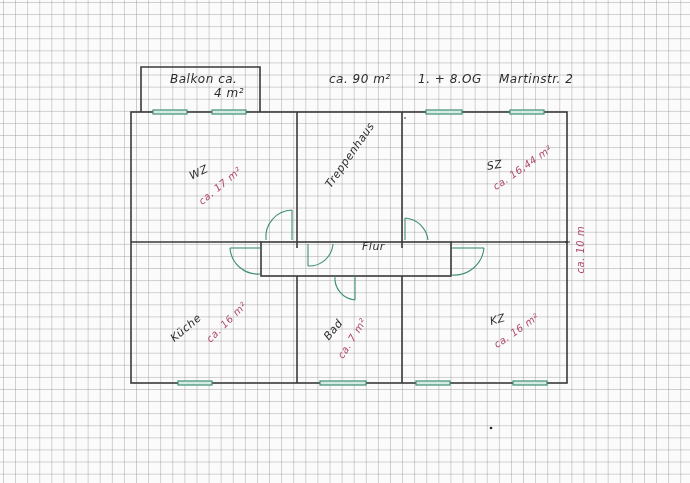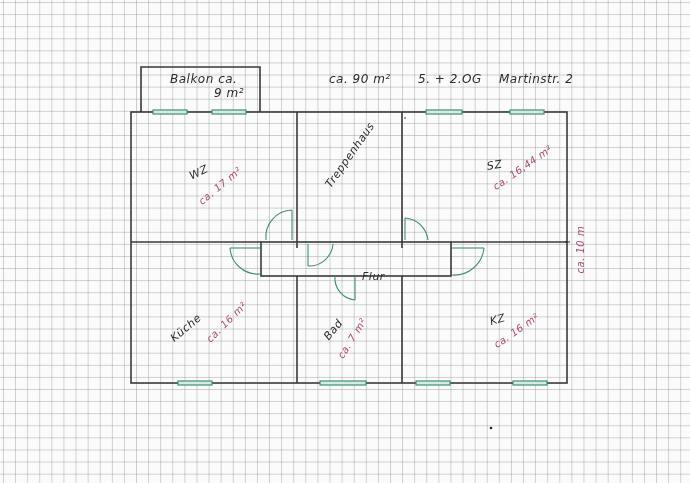--- a/index.html
+++ b/index.html
@@ -89,34 +89,34 @@
   </g>
 
   <g fill="#222">
     <circle cx="405" cy="118" r="0.8"></circle>
     <circle cx="491" cy="428" r="1.3"></circle>
     <line x1="565" y1="242" x2="570" y2="242" stroke="#222" stroke-width="1"></line>
   </g>
 </svg>
 
 <div class="label hdr" style="left:170px; top:72px;">Balkon ca.</div>
-<div class="label hdr" style="left:214px; top:86px;">9 m²</div>
+<div class="label hdr" style="left:214px; top:86px;">4 m²</div>
 <div class="label hdr" style="left:329px; top:72px;">ca. 90 m²</div>
-<div class="label hdr" style="left:418px; top:72px;">5. + 2.OG</div>
+<div class="label hdr" style="left:418px; top:72px;">1. + 8.OG</div>
 <div class="label hdr" style="left:499px; top:72px;">Martinstr. 2</div>
 
 <div class="label room" style="left:190px; top:170px; transform:rotate(-25deg);">WZ</div>
 <div class="label area" style="left:200px; top:197px; transform:rotate(-40deg);">ca. 17 m²</div>
 
 <div class="label room" style="left:328px; top:180px; transform:rotate(-55deg);">Treppenhaus</div>
 
 <div class="label room" style="left:487px; top:160px; transform:rotate(-10deg);">SZ</div>
 <div class="label area" style="left:494px; top:182px; transform:rotate(-35deg);">ca. 16,44 m²</div>
 
-<div class="label room" style="left:362px; top:270px;">Flur</div>
+<div class="label room" style="left:362px; top:240px;">Flur</div>
 
 <div class="label room" style="left:172px; top:333px; transform:rotate(-40deg);">Küche</div>
 <div class="label area" style="left:208px; top:335px; transform:rotate(-45deg);">ca. 16 m²</div>
 
 <div class="label room" style="left:326px; top:332px; transform:rotate(-50deg);">Bad</div>
 <div class="label area" style="left:340px; top:352px; transform:rotate(-58deg);">ca. 7 m²</div>
 
 <div class="label room" style="left:490px; top:315px; transform:rotate(-15deg);">KZ</div>
 <div class="label area" style="left:495px; top:340px; transform:rotate(-35deg);">ca. 16 m²</div>
 

